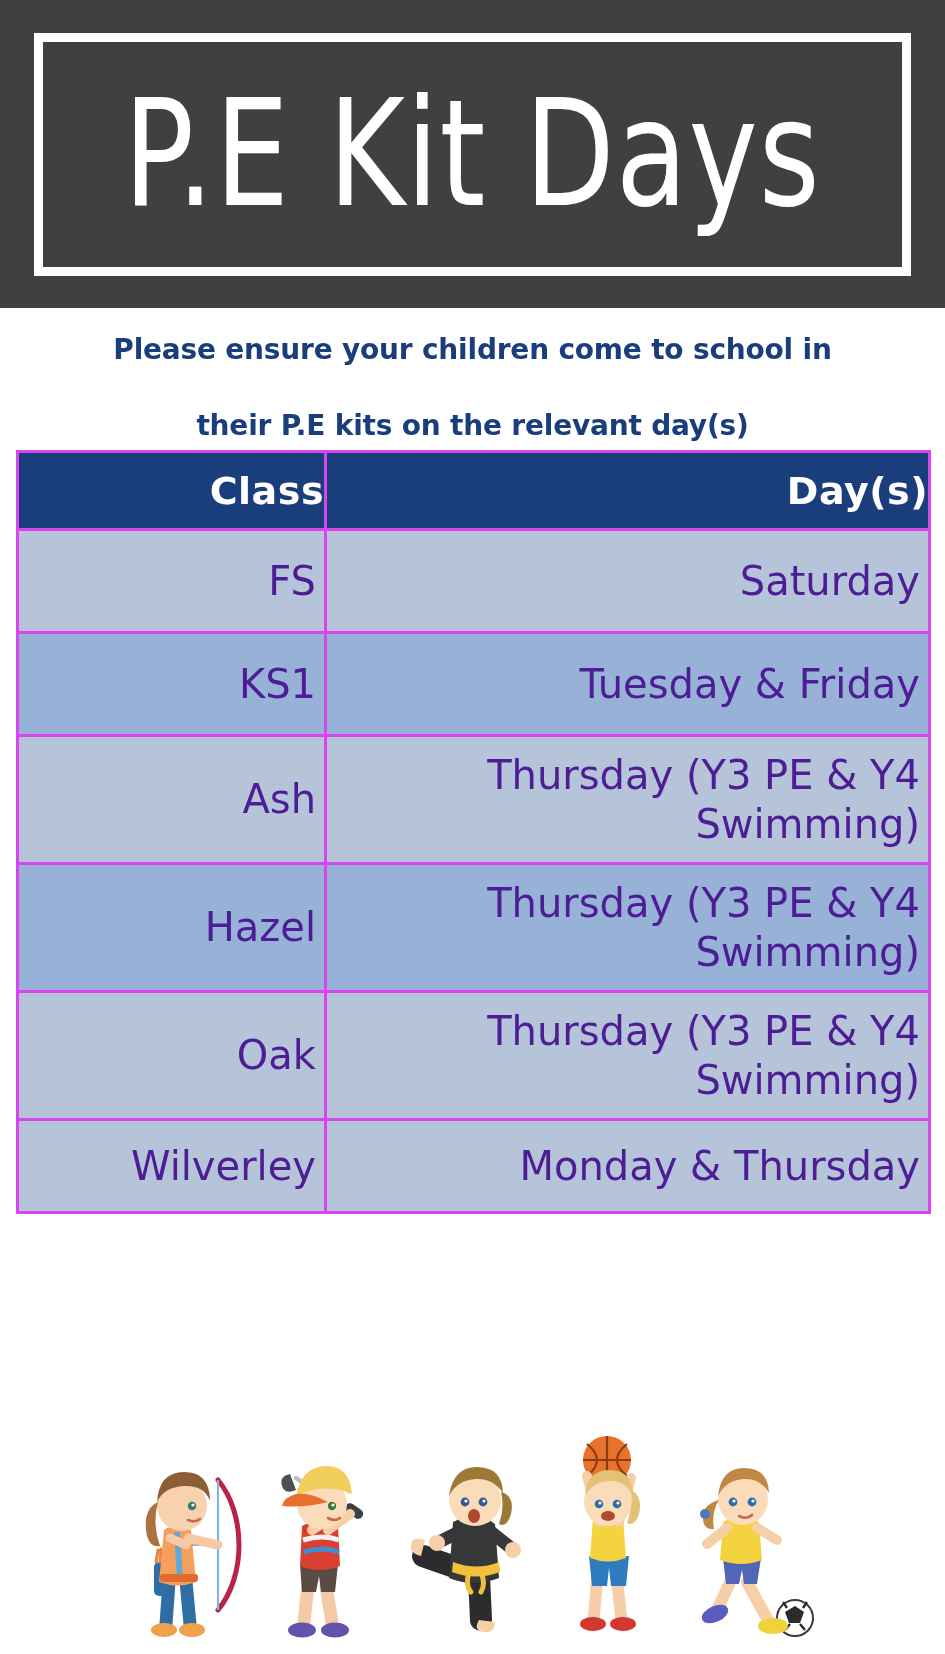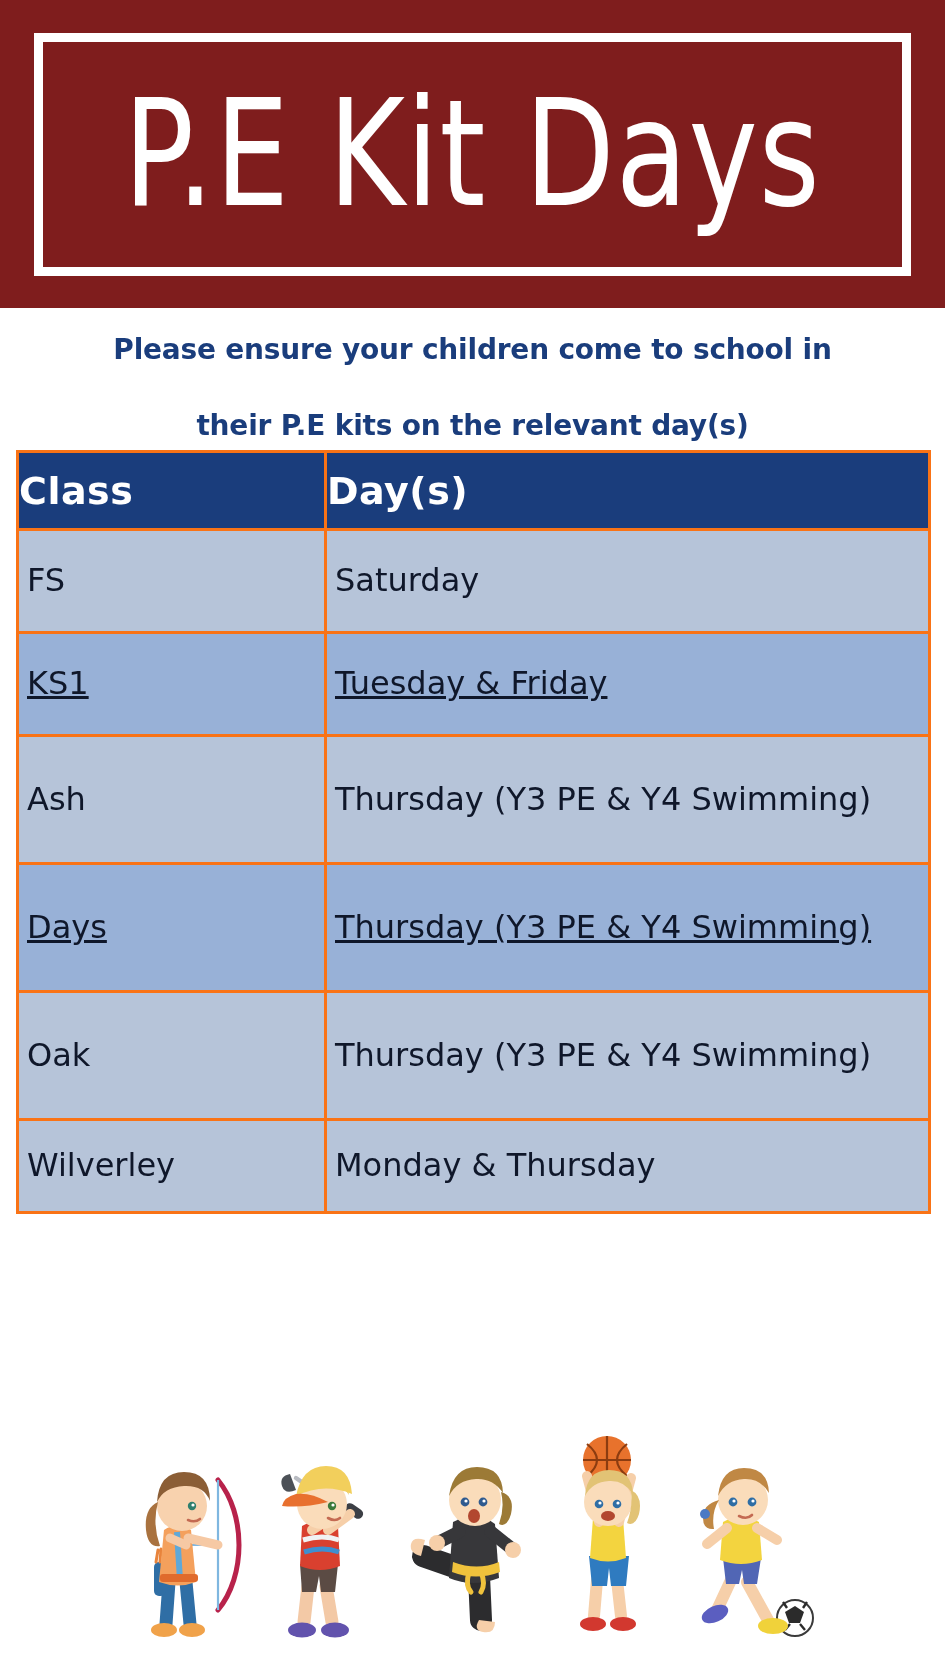--- a/index.html
+++ b/index.html
@@ -20,21 +20,21 @@
     background: #ffffff;
   }
 
   
   .banner {
     position: absolute;
     left: 0;
     top: 0;
     width: 945px;
     height: 308px;
-    background: #7f1d1d;
+    background: #404040;
     display: flex;
     align-items: center;
     justify-content: center;
   }
 
   .banner-inner {
     width: 877px;
     height: 243px;
     border: 9px solid #ffffff;
     display: flex;
@@ -75,48 +75,48 @@
     position: absolute;
     left: 16px;
     top: 450px;
     width: 912px;
     border-collapse: collapse;
     table-layout: fixed;
   }
 
   .pe-table th,
   .pe-table td {
-    border: 3px solid #f97316;
-    text-align: left;
+    border: 3px solid #d946ef;
+    text-align: right;
     vertical-align: middle;
     font-family: "DejaVu Sans", sans-serif;
   }
 
   .pe-table col.col-class { width: 308px; }
   .pe-table col.col-days  { width: 604px; }
 
   thead th {
     background: #1a3d7c;
     color: #ffffff;
     font-size: 38px;
     font-weight: 700;
     height: 78px;
     letter-spacing: 0.5px;
   }
 
   tbody td {
-    color: #0f172a;
-    font-size: 32px;
+    color: #4c1d95;
+    font-size: 40px;
     font-weight: 400;
     line-height: 1.22;
     padding: 10px 8px;
   }
 
   tbody tr.shade-a td { background: #b6c4d9; }
-  tbody tr.shade-b td { background: #98b1d7; text-decoration: underline; }
+  tbody tr.shade-b td { background: #98b1d7; }
 
   tbody tr.row-tall td { height: 128px; }
   tbody tr.row-std  td { height: 103px; }
   tbody tr.row-slim td { height: 93px; }
 
   
   .illustrations {
     position: absolute;
     left: 0;
     top: 1400px;
@@ -167,21 +167,21 @@
       </tr>
       <tr class="shade-b row-std">
         <td>KS1</td>
         <td>Tuesday &amp; Friday</td>
       </tr>
       <tr class="shade-a row-tall">
         <td>Ash</td>
         <td>Thursday (Y3 PE &amp; Y4 Swimming)</td>
       </tr>
       <tr class="shade-b row-tall">
-        <td>Days</td>
+        <td>Hazel</td>
         <td>Thursday (Y3 PE &amp; Y4 Swimming)</td>
       </tr>
       <tr class="shade-a row-tall">
         <td>Oak</td>
         <td>Thursday (Y3 PE &amp; Y4 Swimming)</td>
       </tr>
       <tr class="shade-a row-slim">
         <td>Wilverley</td>
         <td>Monday &amp; Thursday</td>
       </tr>

